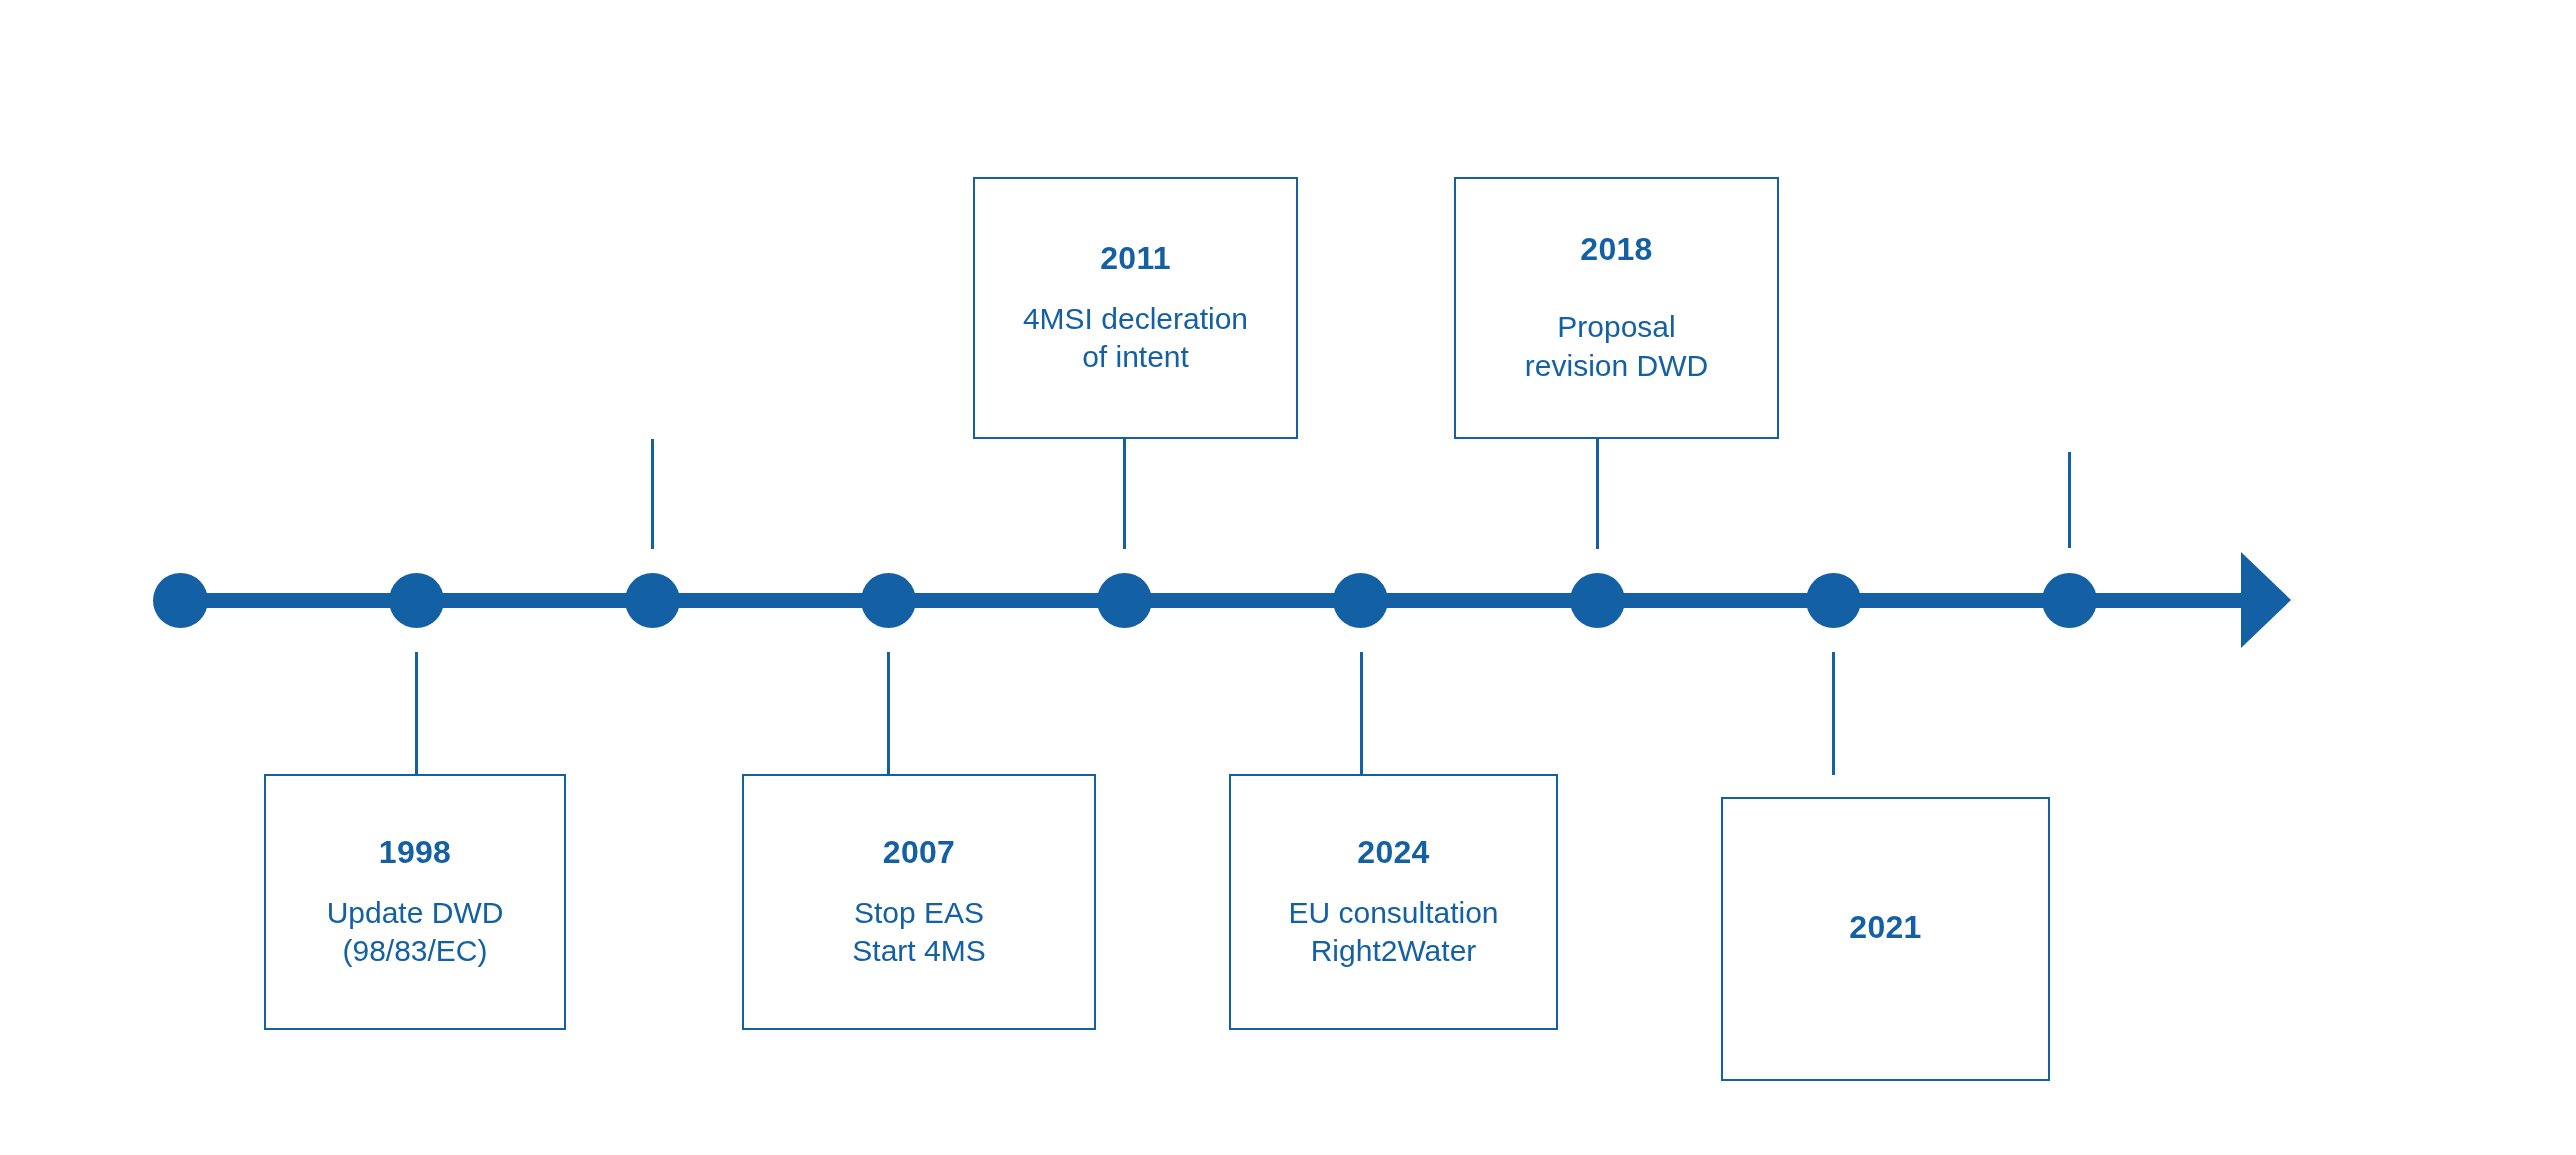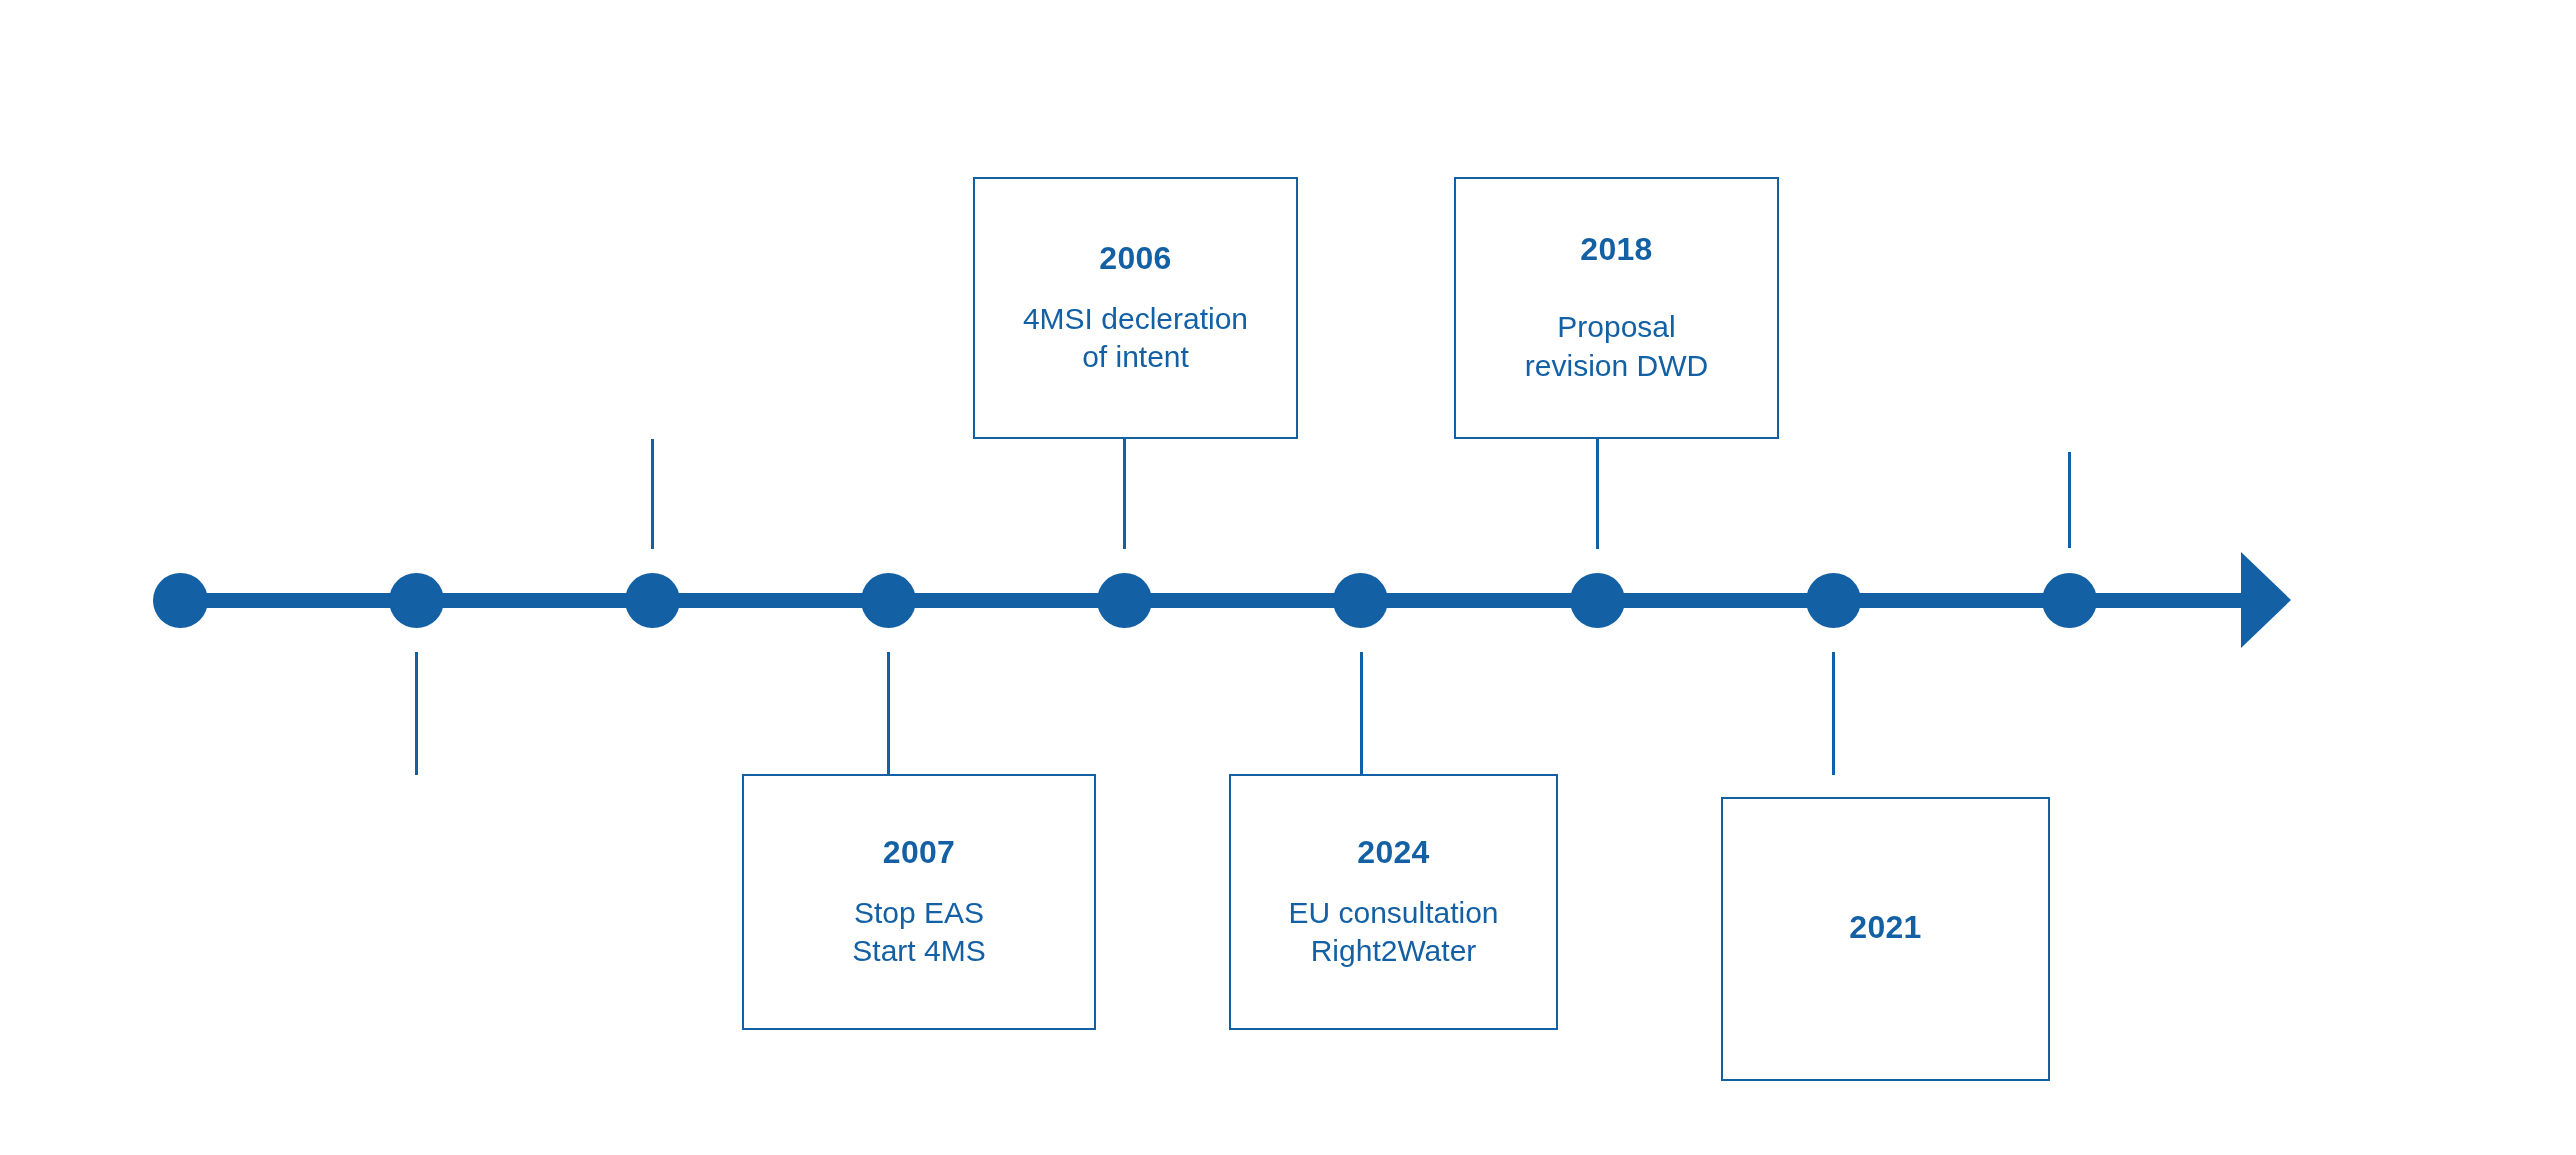--- a/index.html
+++ b/index.html
@@ -96,32 +96,37 @@
   <div class="connector" style="left:1596px; top:439px; height:110px;"></div>
   <div class="connector" style="left:2068px; top:452px; height:96px;"></div>
 
   <div class="connector" style="left:415px;  top:652px; height:123px;"></div>
   <div class="connector" style="left:887px; top:652px; height:123px;"></div>
   <div class="connector" style="left:1360px; top:652px; height:123px;"></div>
   <div class="connector" style="left:1832px; top:652px; height:123px;"></div>
 
 
   <div class="event-box" style="left:973px; top:177px; width:325px; height:262px;">
-    <div class="event-year">2006</div>
+    <div class="event-year">2011</div>
     <div class="event-desc">4MSI decleration
 of intent</div>
   </div>
 
   <div class="event-box" style="left:1454px; top:177px; width:325px; height:262px;gap:17px;">
     <div class="event-year">2018</div>
     <div class="event-desc">Proposal
 revision DWD</div>
   </div>
 
 
+  <div class="event-box" style="left:264px; top:774px; width:302px; height:256px;">
+    <div class="event-year">1998</div>
+    <div class="event-desc">Update DWD
+(98/83/EC)</div>
+  </div>
 
   <div class="event-box" style="left:742px; top:774px; width:354px; height:256px;">
     <div class="event-year">2007</div>
     <div class="event-desc">Stop EAS
 Start 4MS</div>
   </div>
 
   <div class="event-box" style="left:1229px; top:774px; width:329px; height:256px;">
     <div class="event-year">2024</div>
     <div class="event-desc">EU consultation

